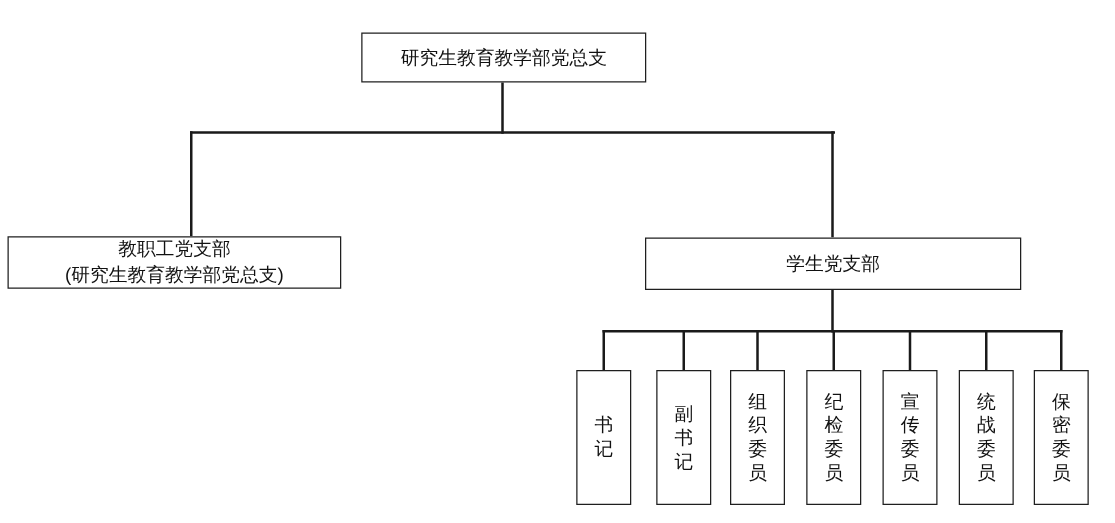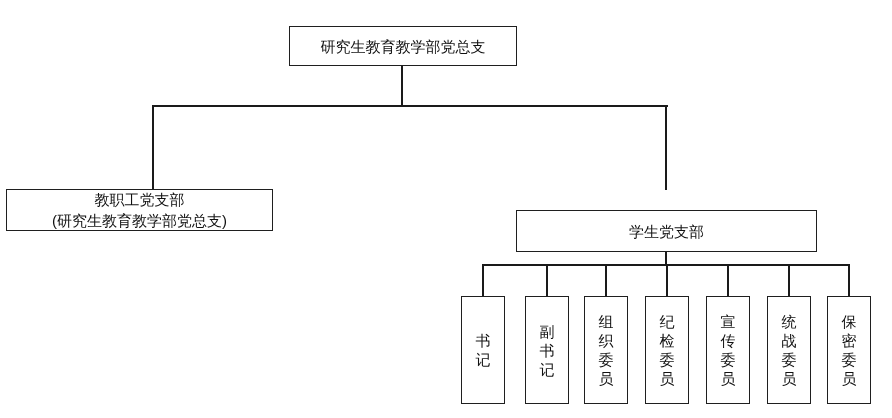--- a/index.html
+++ b/index.html
@@ -25,21 +25,21 @@
     flex-direction: column;
     align-items: center;
     justify-content: center;
     text-align: center;
     font-size: 15px;
     line-height: 21px;
     color: #111111;
   }
   .node-root   { left: 289px; top: 26px;  width: 228px; height: 40px; }
   .node-faculty{ left: 6px;  top: 189px; width: 267px; height: 42px; }
-  .node-student{ left: 516px; top: 190px; width: 301px; height: 42px; margin-top: 20px; }
+  .node-student{ left: 516px; top: 190px; width: 301px; height: 42px; }
   .vnode {
     position: absolute;
     box-sizing: border-box;
     border: 1.5px solid #1f1f1f;
     background: #ffffff;
     width: 44px;
     height: 108px;
     top: 296px;
     display: flex;
     flex-direction: column;

